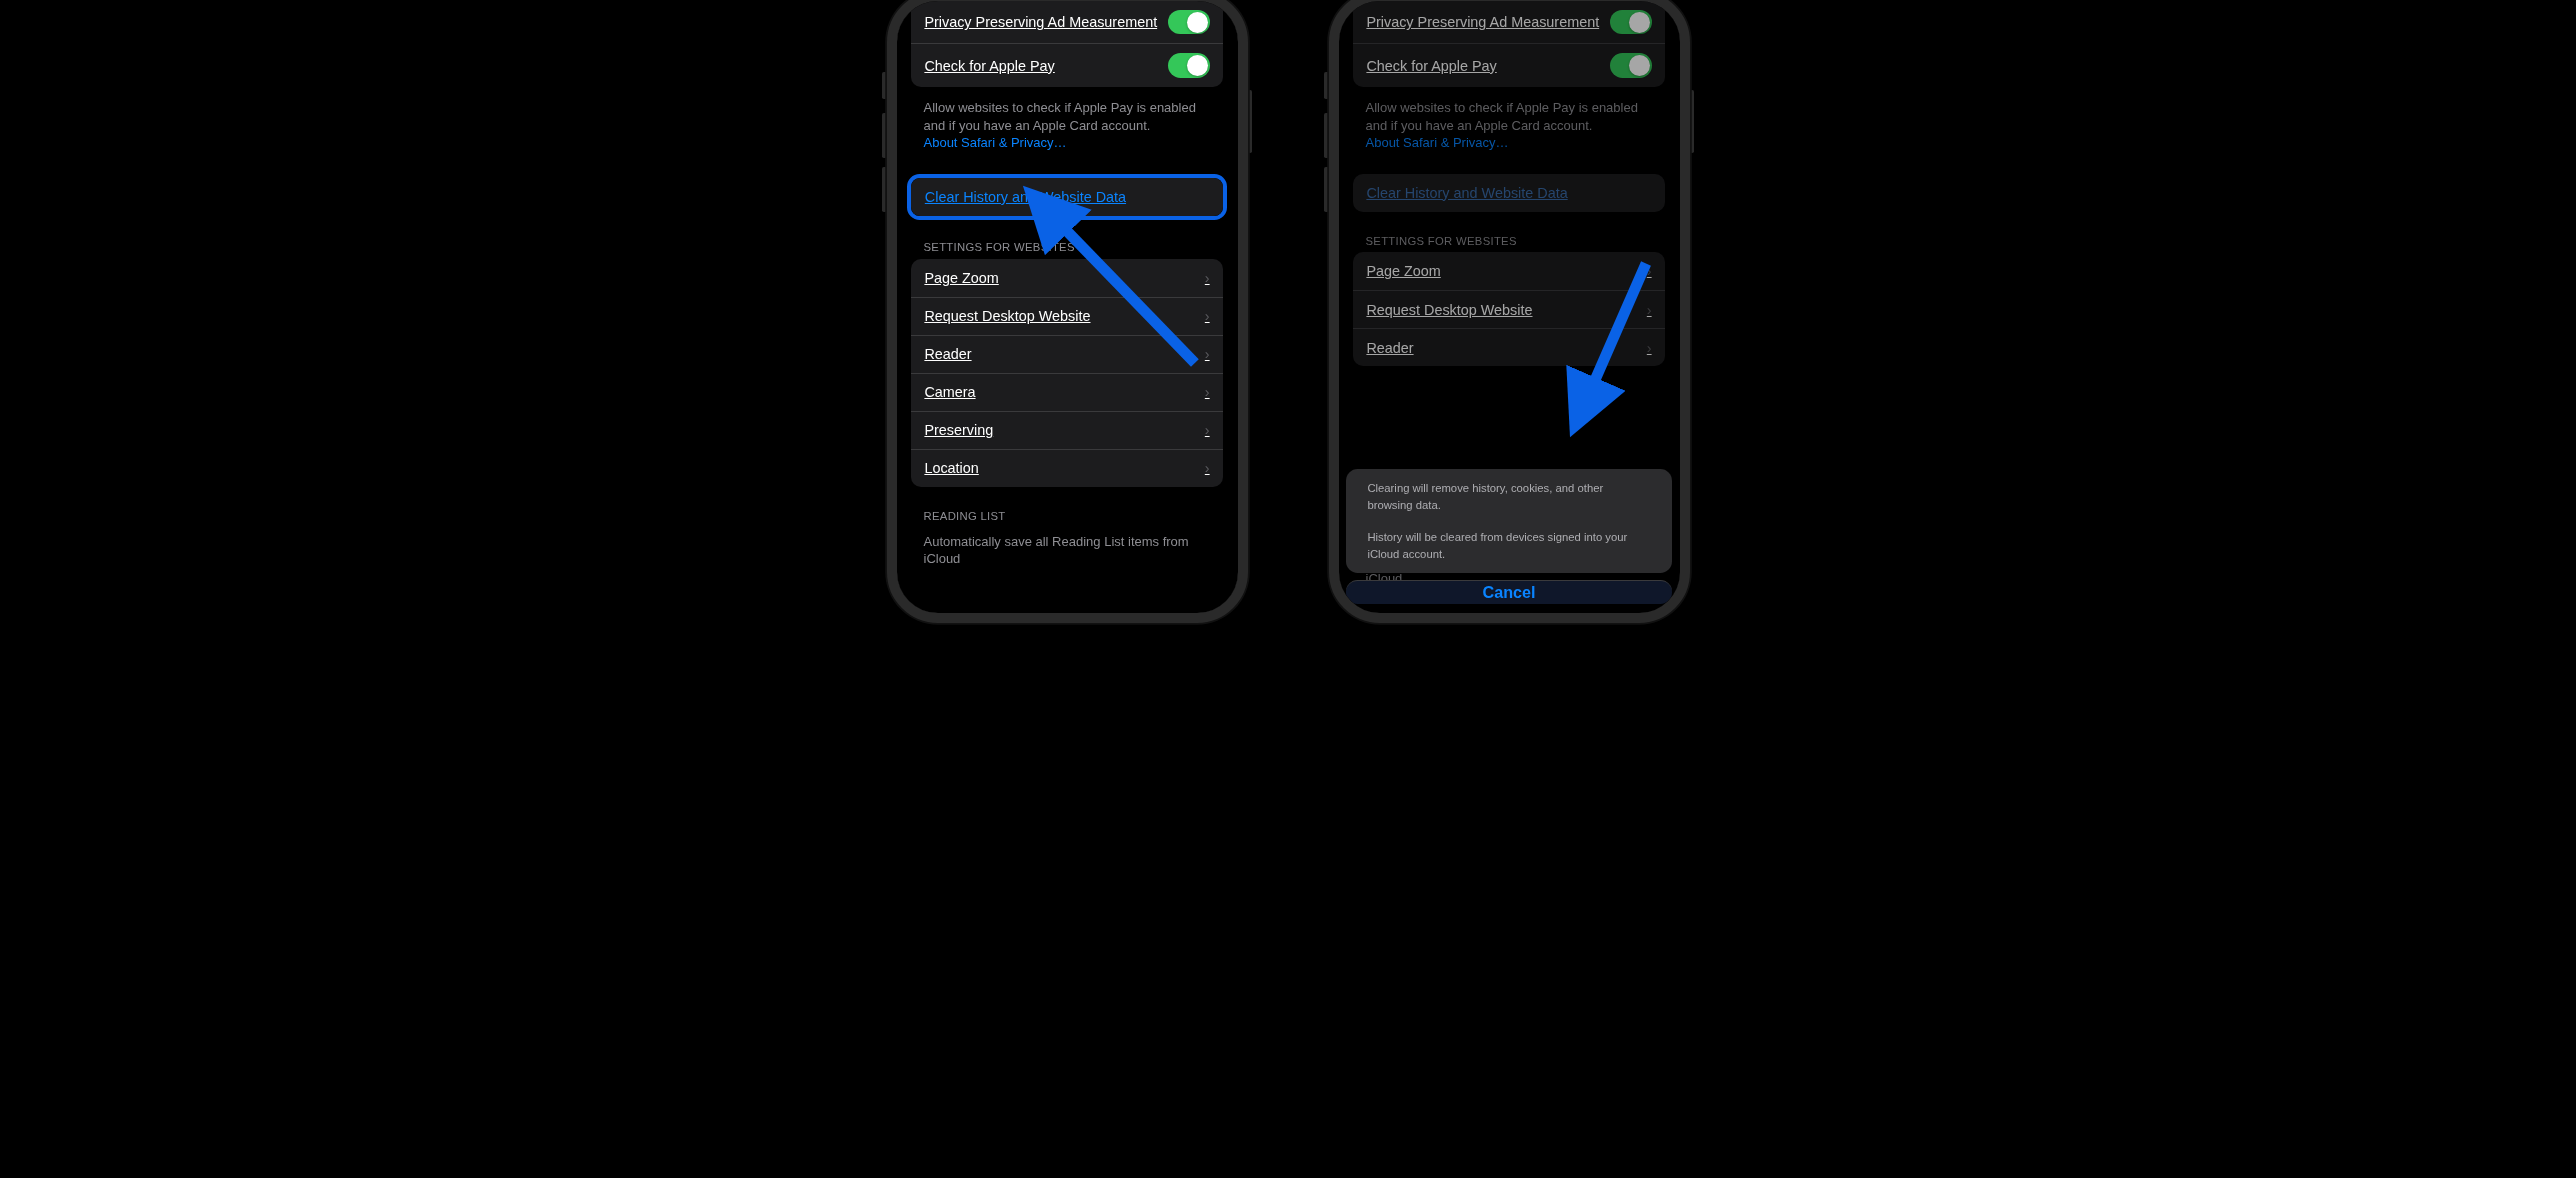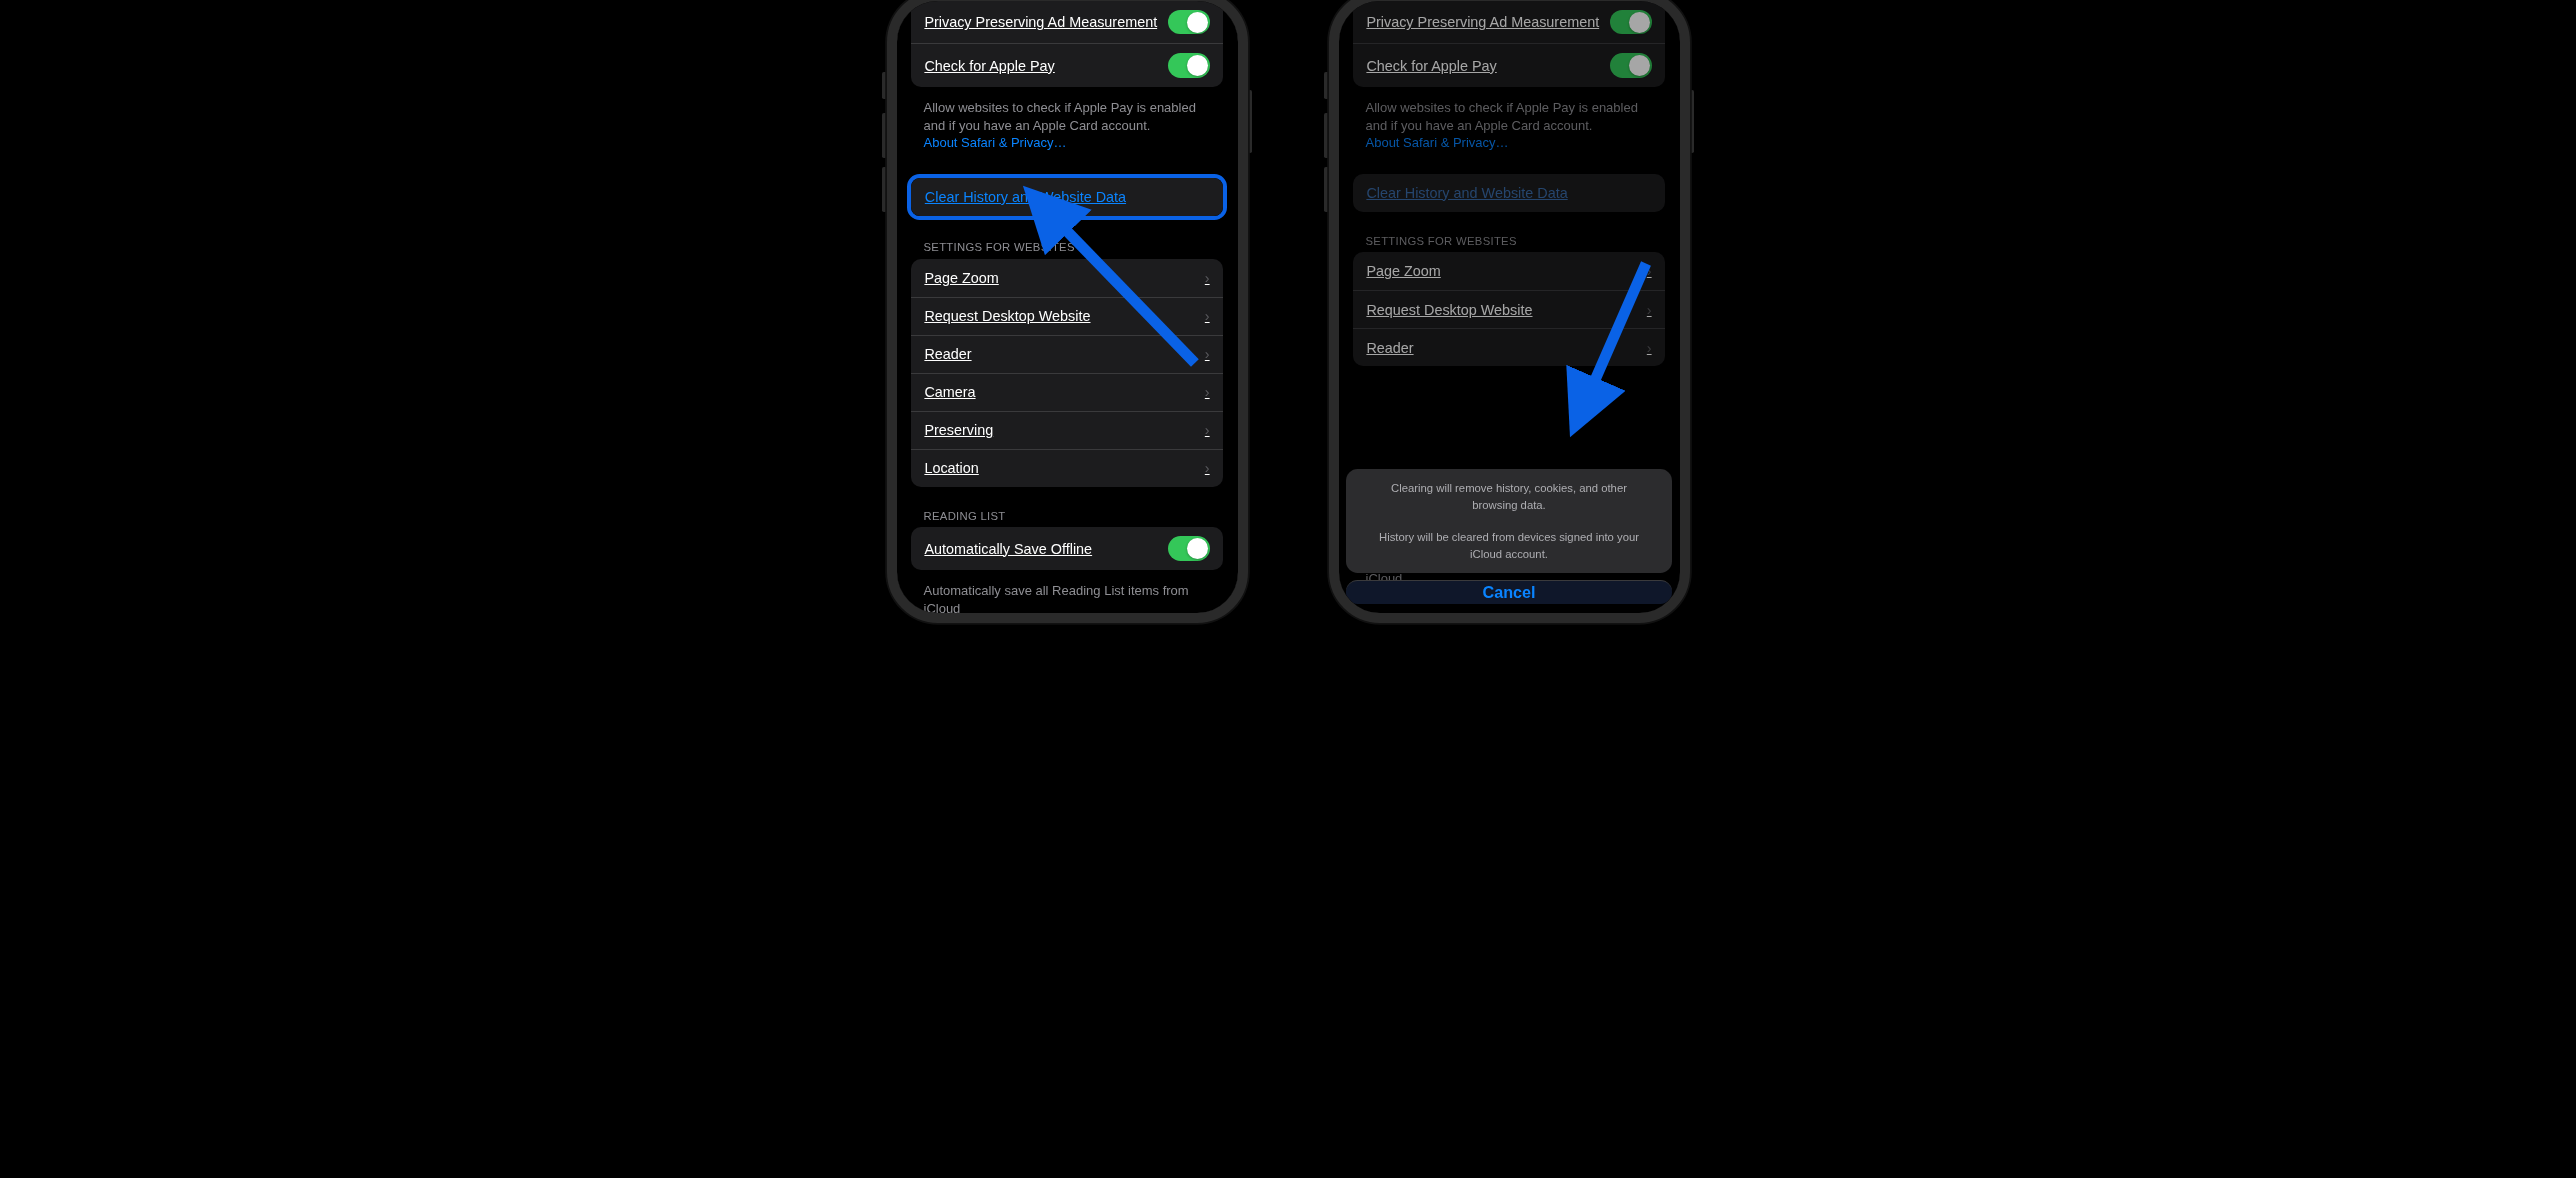--- a/index.html
+++ b/index.html
@@ -129,21 +129,21 @@
 }
 .sheet-card {
   background: #2c2c2e;
   border-radius: 11.7px;
   overflow: hidden;
   margin-bottom: 7.2px;
 }
 .sheet-msg {
   color: #aeaeb2;
   font-size: 11.3px;
-  text-align: center;
+  text-align: left;
   padding: 10.8px 21.7px;
   line-height: 1.45;
 }
 .sheet-btn {
   text-align: center;
   padding: 12.6px 9px;
   font-size: 16.2px;
   border-top: 0.5px solid #3a3a3c;
 }
 .sheet-btn.destructive { color: #ff453a; }
@@ -227,26 +227,20 @@
           <span class="label">Preserving</span>
           <span class="chevron">›</span>
         </div>
         <div class="row">
           <span class="label">Location</span>
           <span class="chevron">›</span>
         </div>
       </div>
 
       <div class="header-note">READING LIST</div>
-      <div class="setting-group">
-        <div class="row">
-          <span class="label">Automatically Save Offline</span>
-          <span class="toggle"></span>
-        </div>
-      </div>
       <div class="footer-note">Automatically save all Reading List items from iCloud</div>
     </div>
 
     <svg class="arrow" style="left:126px; top:181px;" width="190" height="199" viewBox="0 0 210 220">
       <defs>
         <marker id="ah1" markerWidth="8" markerHeight="8" refX="3" refY="3" orient="auto">
           <path d="M0,0 L6,3 L0,6 Z" fill="#0a62e6"></path>
         </marker>
       </defs>
       <line x1="190" y1="200" x2="25" y2="30" stroke="#0a62e6" stroke-width="12" marker-end="url(#ah1)"></line>

